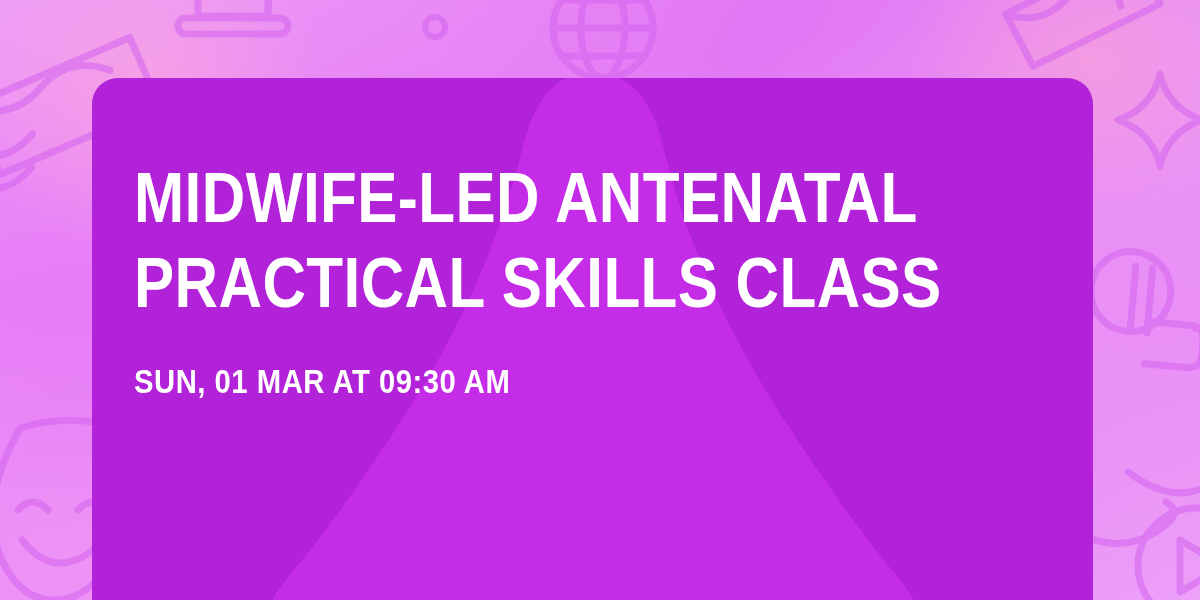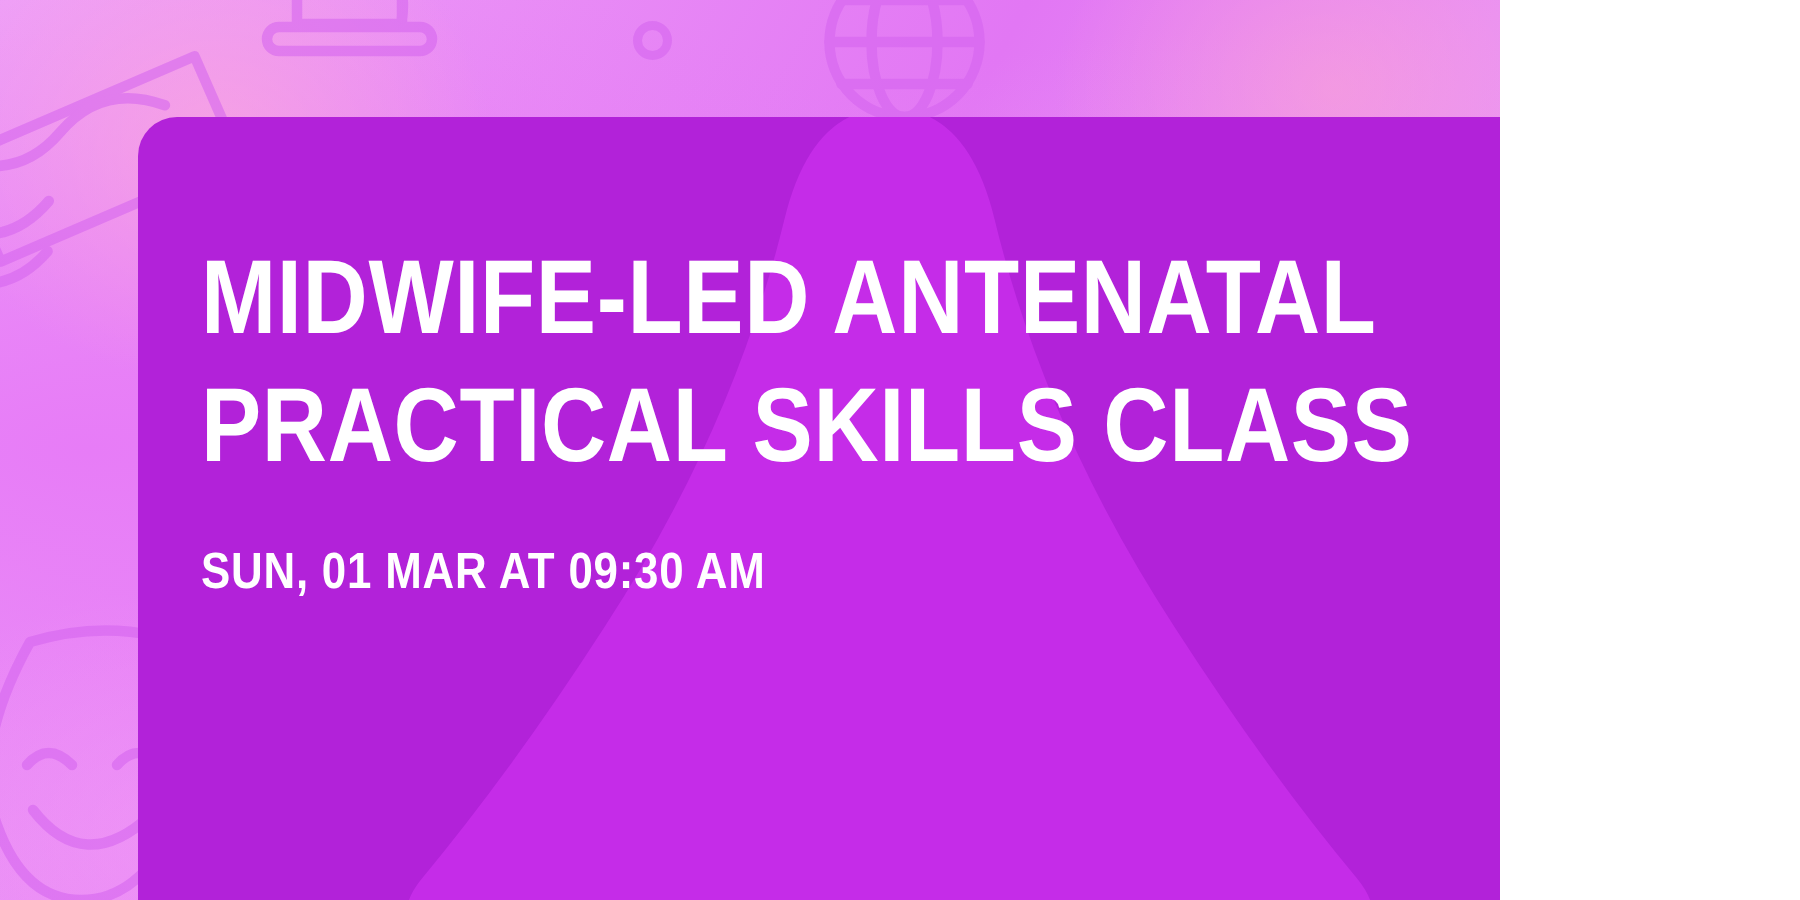--- a/index.html
+++ b/index.html
@@ -2,21 +2,21 @@
 <html><head>
 <meta charset="utf-8">
 <style>
   html, body {
     margin: 0;
     padding: 0;
     background: #ffffff;
   }
   #stage {
     position: relative;
-    width: 1000px;
+    width: 1200px;
     height: 600px;
     overflow: hidden;
     font-family: "Liberation Sans", sans-serif;
   }
 
   
   .bg {
     position: absolute;
     inset: 0;
     background:

